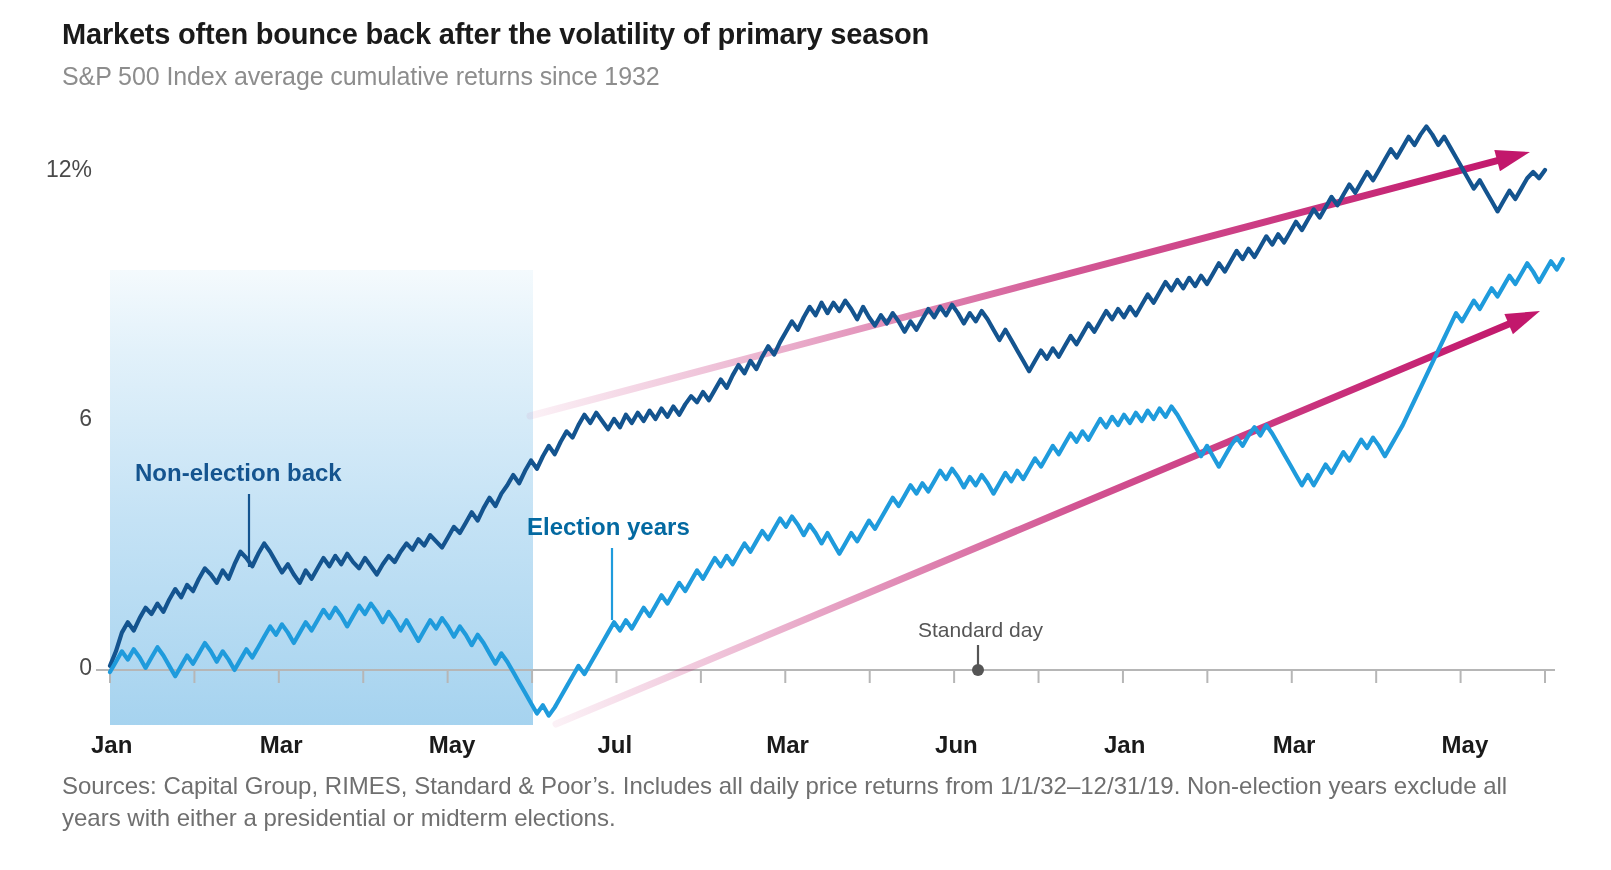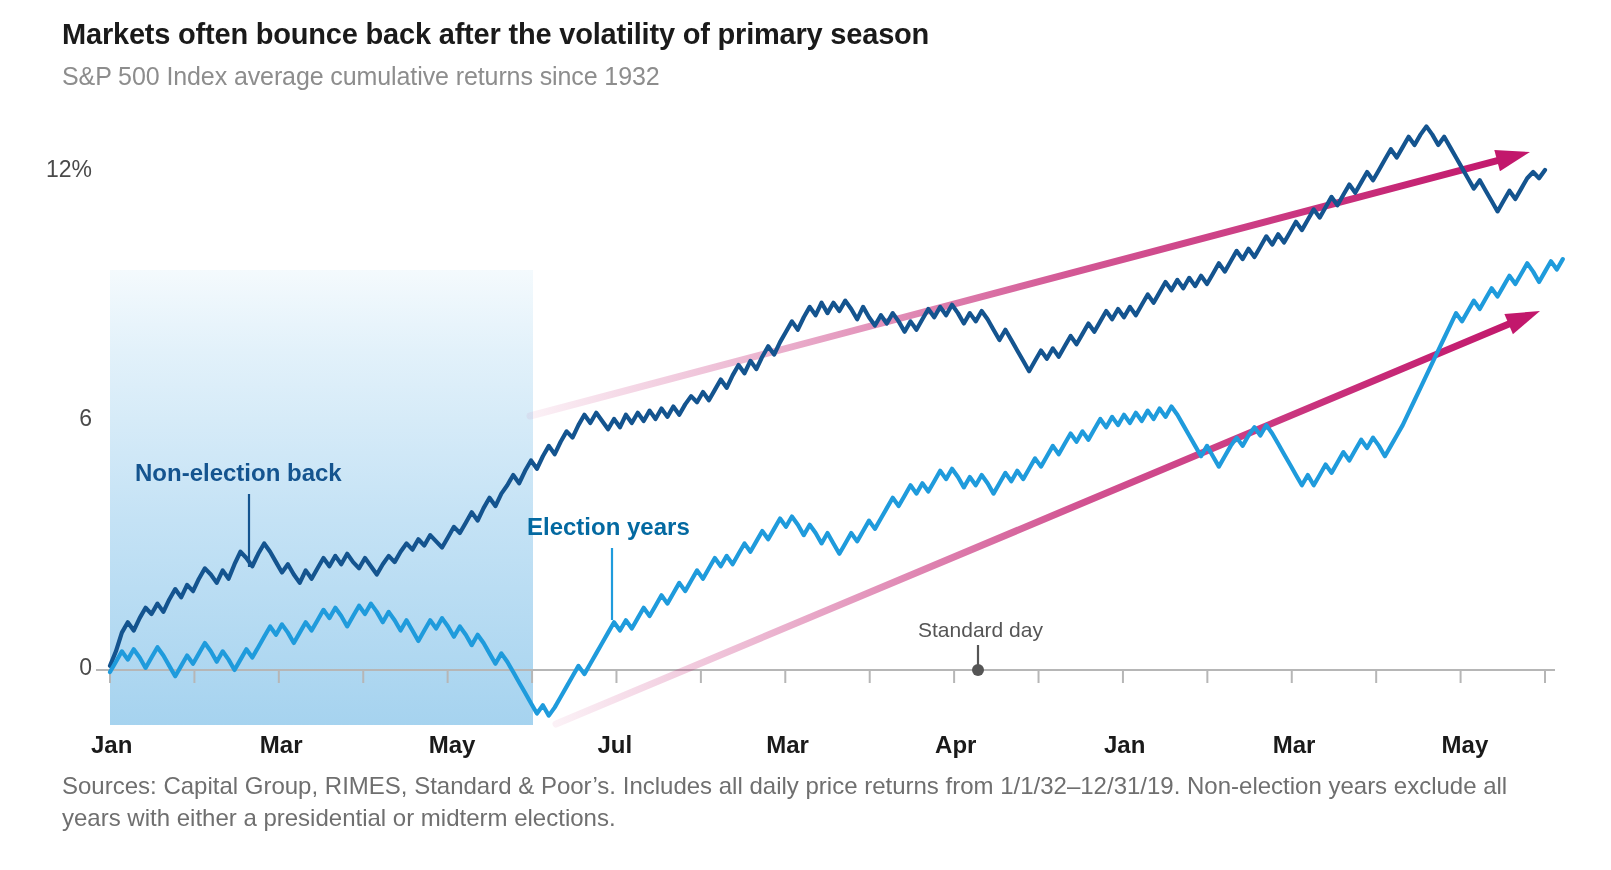--- a/index.html
+++ b/index.html
@@ -157,21 +157,21 @@
       <div class="ytick-label" style="left: 22px; top: 654px;">0</div>
       <div class="ytick-label" style="left: 22px; top: 405px;">6</div>
       <div class="ytick-label" style="left: 22px; top: 156px;">12%</div>
     </div>
   <div id="xticks">
       <div class="xtick-label" style="left: 91px;">Jan</div>
       <div class="xtick-label" style="left: 259.824px;">Mar</div>
       <div class="xtick-label" style="left: 428.647px;">May</div>
       <div class="xtick-label" style="left: 597.471px;">Jul</div>
       <div class="xtick-label" style="left: 766.294px;">Mar</div>
-      <div class="xtick-label" style="left: 935.118px;">Apr</div>
+      <div class="xtick-label" style="left: 935.118px;">Jun</div>
       <div class="xtick-label" style="left: 1103.94px;">Jan</div>
       <div class="xtick-label" style="left: 1272.76px;">Mar</div>
       <div class="xtick-label" style="left: 1441.59px;">May</div>
     </div>
 
   <div class="series-label" id="ann0" style="left: 135px; top: 459px; color: rgb(20, 84, 143);">Non-election back</div>
   <div class="series-label" id="ann1" style="left: 527px; top: 513px; color: #0369a1;">Election years</div>
   <div class="annotation-label" id="ann2" style="left: 918px; top: 618px; color: rgb(85, 85, 85);">Standard day</div>
 
   <div class="footnote">Sources: Capital Group, RIMES, Standard &amp; Poor’s. Includes all daily price returns from 1/1/32–12/31/19. Non-election years exclude all years with either a presidential or midterm elections.</div>

